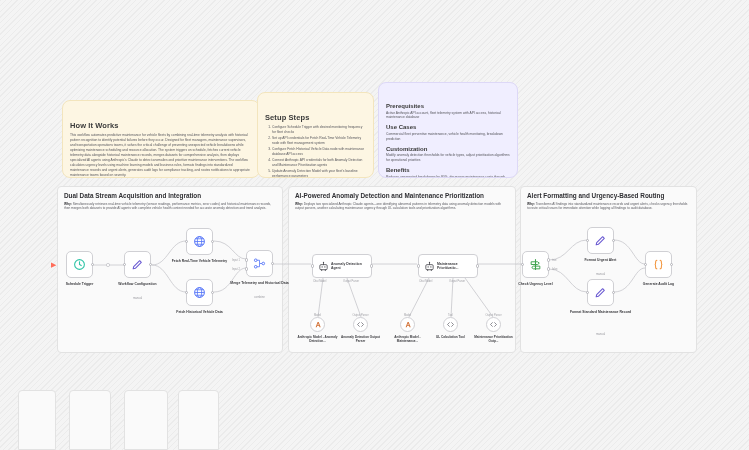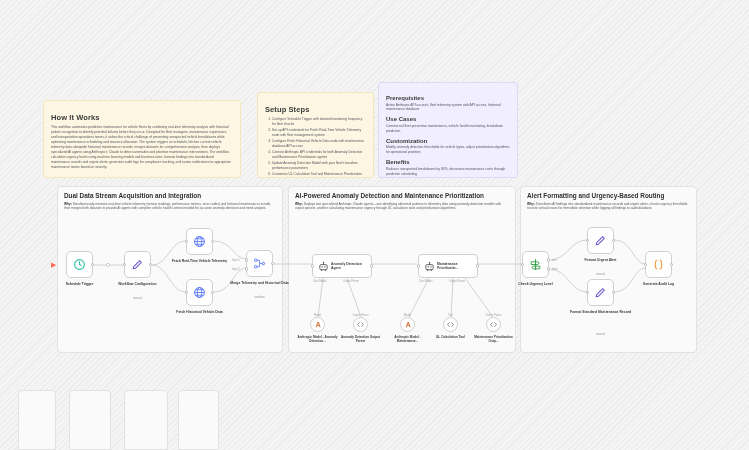--- a/index.html
+++ b/index.html
@@ -12,22 +12,22 @@
       #f4f4f4 0px, #f4f4f4 3px,
       #ebebeb 3px, #ebebeb 4px
     );
     position: relative;
   }
   .canvas { position: absolute; inset: 0; }
 
   
   .note {
     position: absolute;
-    border-radius: 3px;
-    padding: 12px 7px;
+    border-radius: 8px;
+    padding: 20px 7px;
     overflow: hidden;
   }
   .note-yellow { background: #fdf6e3; border: 1px solid #f3e5bd; }
   .note-purple { background: #f0eeff; border: 1px solid #ddd8f7; }
   .note h3 {
     font-size: 7.5px; font-weight: 700; color: #3a3a3a;
     margin-bottom: 3px; letter-spacing: .1px;
   }
   .note h4 {
     font-size: 6px; font-weight: 700; color: #3a3a3a;
@@ -36,21 +36,21 @@
   .note h4:first-child { margin-top: 0; }
   .note p {
     font-size: 3.3px; line-height: 1.5; color: #55555b;
   }
   .note ol { margin: 0; padding-left: 7px; }
   .note ol li {
     font-size: 3.3px; line-height: 1.5; color: #55555b;
     margin-bottom: 1.2px;
   }
 
-  #note-how   { left: 43px;  top: 100px; width: 198px; height: 78px; }
+  #note-how   { left: 62px;  top: 100px; width: 198px; height: 78px; }
   #note-setup { left: 257px; top: 92px;  width: 117px; height: 86px; }
   #note-prereq{ left: 378px; top: 82px;  width: 140px; height: 96px; }
 
   
   .panel {
     position: absolute;
     background: #fafafa;
     border: 1px solid #e2e2e2;
     border-radius: 4px;
   }

